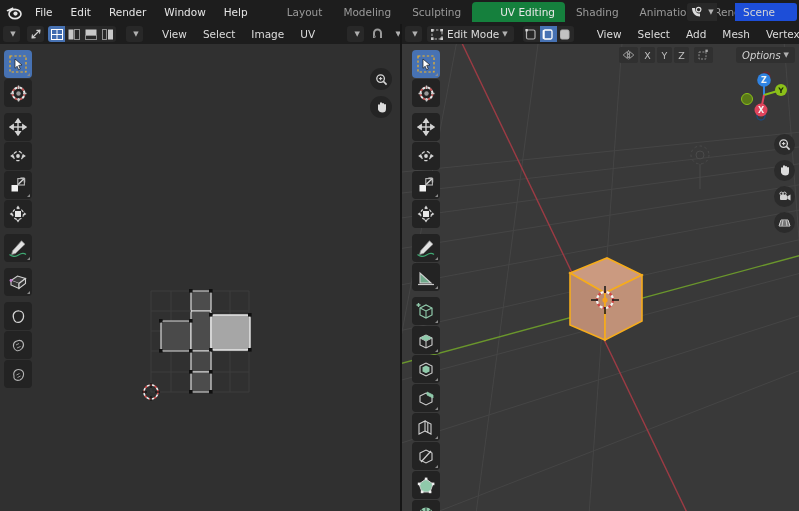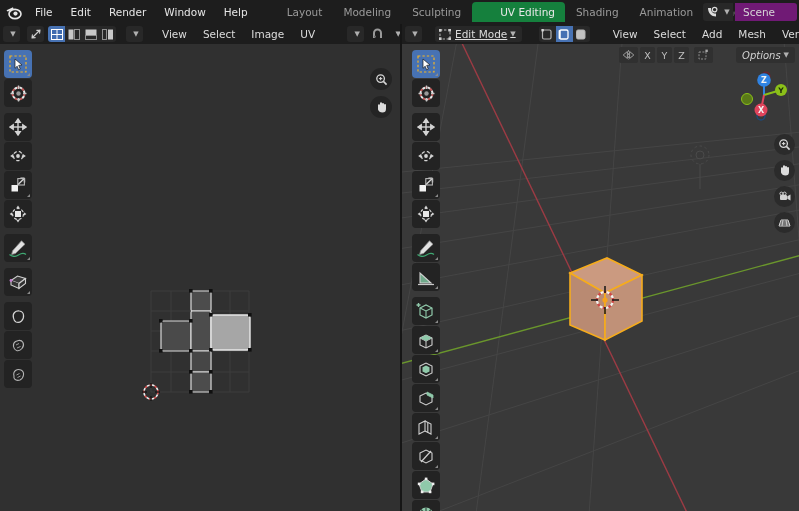--- a/index.html
+++ b/index.html
@@ -34,22 +34,22 @@
   }
   .ws-tab.active { background: #15803d; color: #e8e8e8; padding-left: 28px; }
   .scene-group {
     position: absolute; right: 2px; top: 3px; display: flex; align-items: center; height: 18px;
   }
   .scene-icon-box {
     background: #282828; border-radius: 3px 0 0 3px; height: 18px; width: 30px;
     display: flex; align-items: center; justify-content: center; gap: 2px;
   }
   .scene-name-box {
-    background: #701a75; border-radius: 0 3px 3px 0; height: 18px; padding: 0 10px 0 8px;
-    color: #d6d6d6; font-size: 10.5px; line-height: 18px; margin-left: 2px; min-width: 62px;
+    background: #1d4ed8; border-radius: 0 3px 3px 0; height: 18px; padding: 0 10px 0 8px;
+    color: #d6d6d6; font-size: 10.5px; line-height: 18px; margin-left: 18px; min-width: 62px;
   }
 
   
   .uv-pane { position: absolute; left: 0; top: 24px; width: 400px; height: 487px; background: #303030; }
   .v3d-pane { position: absolute; left: 402px; top: 24px; width: 397px; height: 487px; background: #393939; }
   .pane-split { position: absolute; left: 400px; top: 24px; width: 2px; height: 487px; background: #161616; }
 
   
   .ed-header {
     position: absolute; left: 0; top: 0; height: 20px; width: 100%;
@@ -64,21 +64,21 @@
   }
   .hdr-btn.wide { padding: 0 5px; }
   .hdr-btn.on { background: #4772b3; color: #fff; }
   .hdr-grp { display: inline-flex; align-items: center; margin: 0 3px; }
   .hdr-grp.joined .hdr-btn { margin: 0; border-radius: 0; }
   .hdr-grp.joined .hdr-btn:first-child { border-radius: 3px 0 0 3px; }
   .hdr-grp.joined .hdr-btn:last-child { border-radius: 0 3px 3px 0; }
   .caret { font-size: 7px; color: #b0b0b0; margin-left: 3px; }
   .mode-box {
     height: 16px; background: #282828; border-radius: 3px; display: inline-flex;
-    align-items: center; padding: 0 6px 0 4px; color: #dcdcdc; font-size: 10.5px; margin: 0 12px; text-decoration: underline;
+    align-items: center; padding: 0 6px 0 4px; color: #dcdcdc; font-size: 10.5px; margin: 0 4px;
   }
 
   
   .v3d-subhdr {
     position: absolute; right: 0; top: 20px; height: 22px;
     display: flex; align-items: center; gap: 0px; padding-right: 4px;
   }
   .sub-btn {
     height: 16px; min-width: 15px; background: #303030; border-radius: 2px;
     display: inline-flex; align-items: center; justify-content: center;

